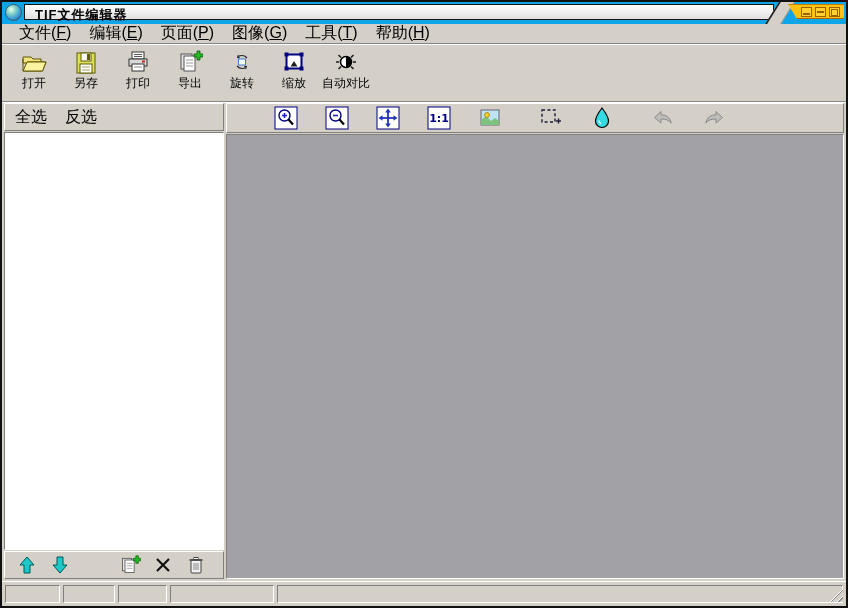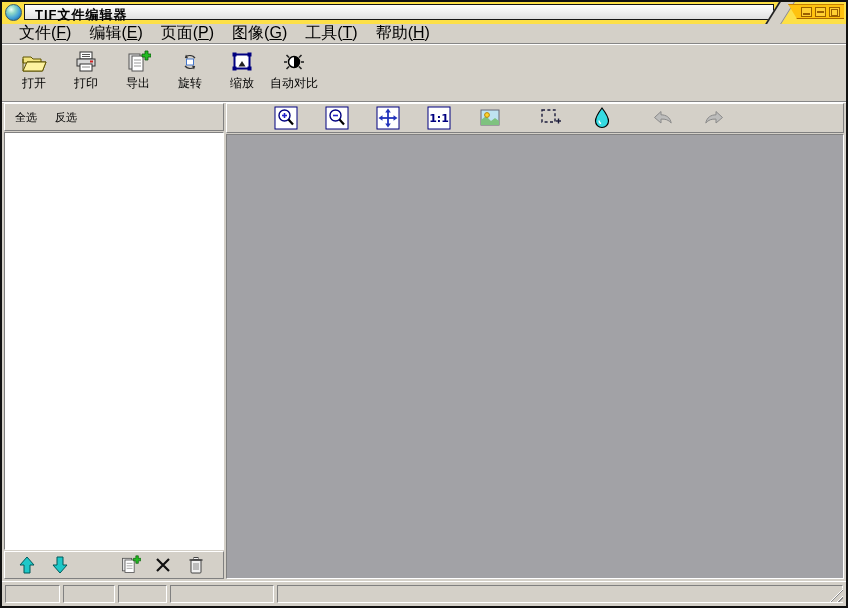--- a/index.html
+++ b/index.html
@@ -4,21 +4,21 @@
 <style>
   html,body{margin:0;padding:0;background:#d4d0c8;}
   *{box-sizing:border-box;}
   #window{
     position:relative;width:848px;height:608px;background:#d4d0c8;
     border:2px solid #111;overflow:hidden;
     font-family:"Liberation Sans","DejaVu Sans",sans-serif;color:#000;
     -webkit-font-smoothing:none;
   }
   
-  .titlebar{position:absolute;left:0;top:0;width:100%;height:22px;background:#fde047;}
+  .titlebar{position:absolute;left:0;top:0;width:100%;height:22px;background:#0ea5e9;}
   .globe{
     position:absolute;left:3px;top:2px;width:17px;height:17px;border-radius:50%;
     background:radial-gradient(circle at 35% 30%,#eafff6 0%,#8fd8c8 28%,#3f9fd8 62%,#17507f 100%);
     border:1px solid #3a5a6a;
   }
   .title-strip{
     position:absolute;left:22px;top:2px;right:72px;height:16px;
     background:linear-gradient(#ffffff,#e0e0e0);
     border:1px solid #161616;
   }
@@ -53,21 +53,21 @@
     display:flex;align-items:flex-start;padding:2px 0 0 6px;
   }
   .tb-btn{min-width:52px;display:flex;flex-direction:column;align-items:center;gap:1px;padding-top:1px;}
   .tb-icon{height:26px;display:flex;align-items:flex-end;justify-content:center;}
   .tb-label{font-size:12px;white-space:nowrap;}
   
   .page-panel{position:absolute;left:2px;top:101px;width:220px;bottom:27px;}
   .panel-header{
     position:absolute;left:0;top:0;right:0;height:28px;
     border:1px solid;border-color:#fff #808080 #808080 #fff;
-    display:flex;align-items:center;gap:18px;padding-left:10px;font-size:11px;
+    display:flex;align-items:center;gap:18px;padding-left:10px;font-size:16px;
   }
   .panel-link{cursor:default;}
   .page-list{
     position:absolute;left:0;top:29px;right:0;bottom:29px;background:#fff;
     border:1px solid;border-color:#808080 #fff #fff #808080;
   }
   .panel-actions{
     position:absolute;left:0;bottom:0;right:0;height:28px;
     border:1px solid;border-color:#fff #808080 #808080 #fff;
     display:flex;align-items:center;padding-left:12px;
@@ -141,20 +141,35 @@
         <div class="tb-icon" data-name="open-button-icon-wrap">
           <span class="icon" data-name="open-folder-icon">
             <svg width="26" height="22" viewBox="0 0 26 22">
               <path d="M2 5h8l2 2h8v4H2z" fill="#f2e480" stroke="#5f5400"></path>
               <path d="M6 10h19l-3.5 9H2V7" fill="none" stroke="#5f5400"></path>
               <path d="M6 10h19l-3.5 9H2z" fill="#fdf2a0" stroke="#5f5400"></path>
             </svg>
           </span>
         </div>
         <div class="tb-label" data-name="open-button-label">打开</div>
+      </div>
+      <div class="tb-btn" data-name="save-as-button">
+        <div class="tb-icon" data-name="save-as-button-icon-wrap">
+          <span class="icon" data-name="save-floppy-icon">
+            <svg width="24" height="22" viewBox="0 0 24 22">
+              <rect x="3" y="1" width="18" height="20" fill="#dede5e" stroke="#5e5e00"></rect>
+              <rect x="7" y="1" width="10" height="8" fill="#f8f8f8" stroke="#5e5e00"></rect>
+              <rect x="13" y="2" width="3" height="6" fill="#5e5e00"></rect>
+              <rect x="6" y="12" width="12" height="9" fill="#fff" stroke="#5e5e00"></rect>
+              <line x1="8" y1="15" x2="16" y2="15" stroke="#a0a060"></line>
+              <line x1="8" y1="18" x2="16" y2="18" stroke="#a0a060"></line>
+            </svg>
+          </span>
+        </div>
+        <div class="tb-label" data-name="save-as-button-label">另存</div>
       </div>
       <div class="tb-btn" data-name="print-button">
         <div class="tb-icon" data-name="print-button-icon-wrap">
           <span class="icon" data-name="printer-icon">
             <svg width="24" height="24" viewBox="0 0 24 24">
               <rect x="6" y="2" width="12" height="7" fill="#fff" stroke="#333"></rect>
               <line x1="8" y1="4.5" x2="16" y2="4.5" stroke="#555"></line>
               <line x1="8" y1="6.5" x2="16" y2="6.5" stroke="#555"></line>
               <rect x="3" y="9" width="18" height="7" fill="#d8d8d8" stroke="#333"></rect>
               <rect x="16" y="10.5" width="3" height="2" fill="#cc2222"></rect>

